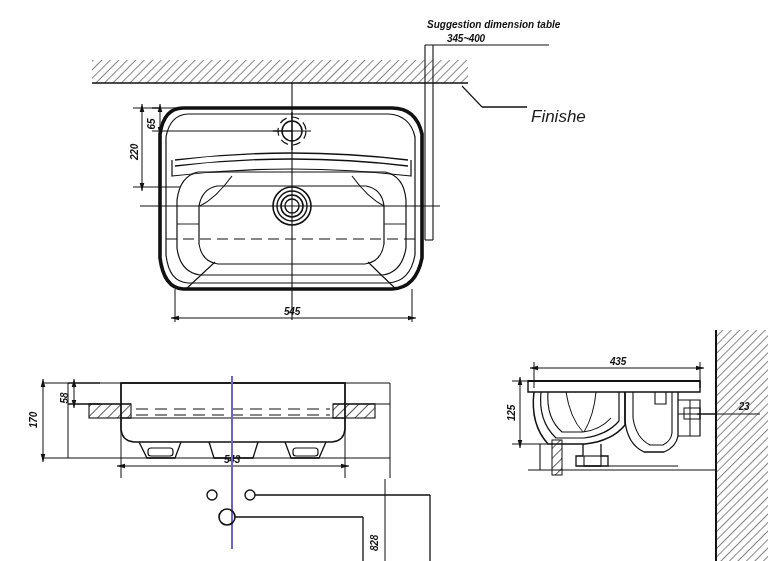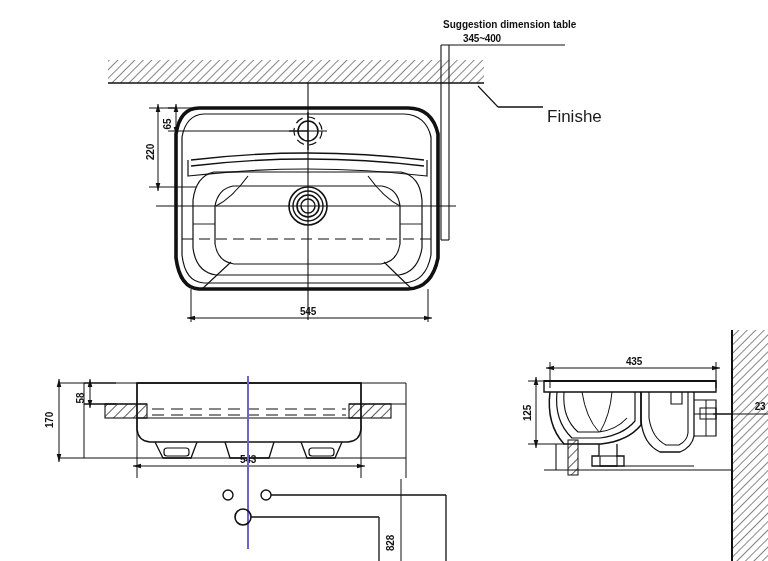--- a/index.html
+++ b/index.html
@@ -9,24 +9,25 @@
   }
   body {
     width: 768px;
     height: 561px;
     font-family: "Liberation Sans", sans-serif;
     overflow: hidden;
     position: relative;
   }
   #drawing-root {
     position: absolute;
-    left: 16px;
+    left: 0;
     top: 0;
     width: 628px;
     height: 561px;
+    font-style: italic;
   }
   svg.cad {
     display: block;
     width: 768px;
     height: 561px;
     background: #ffffff;
   }
   .dimtext {
     font-family: "Liberation Sans", sans-serif;
     font-size: 10px;

